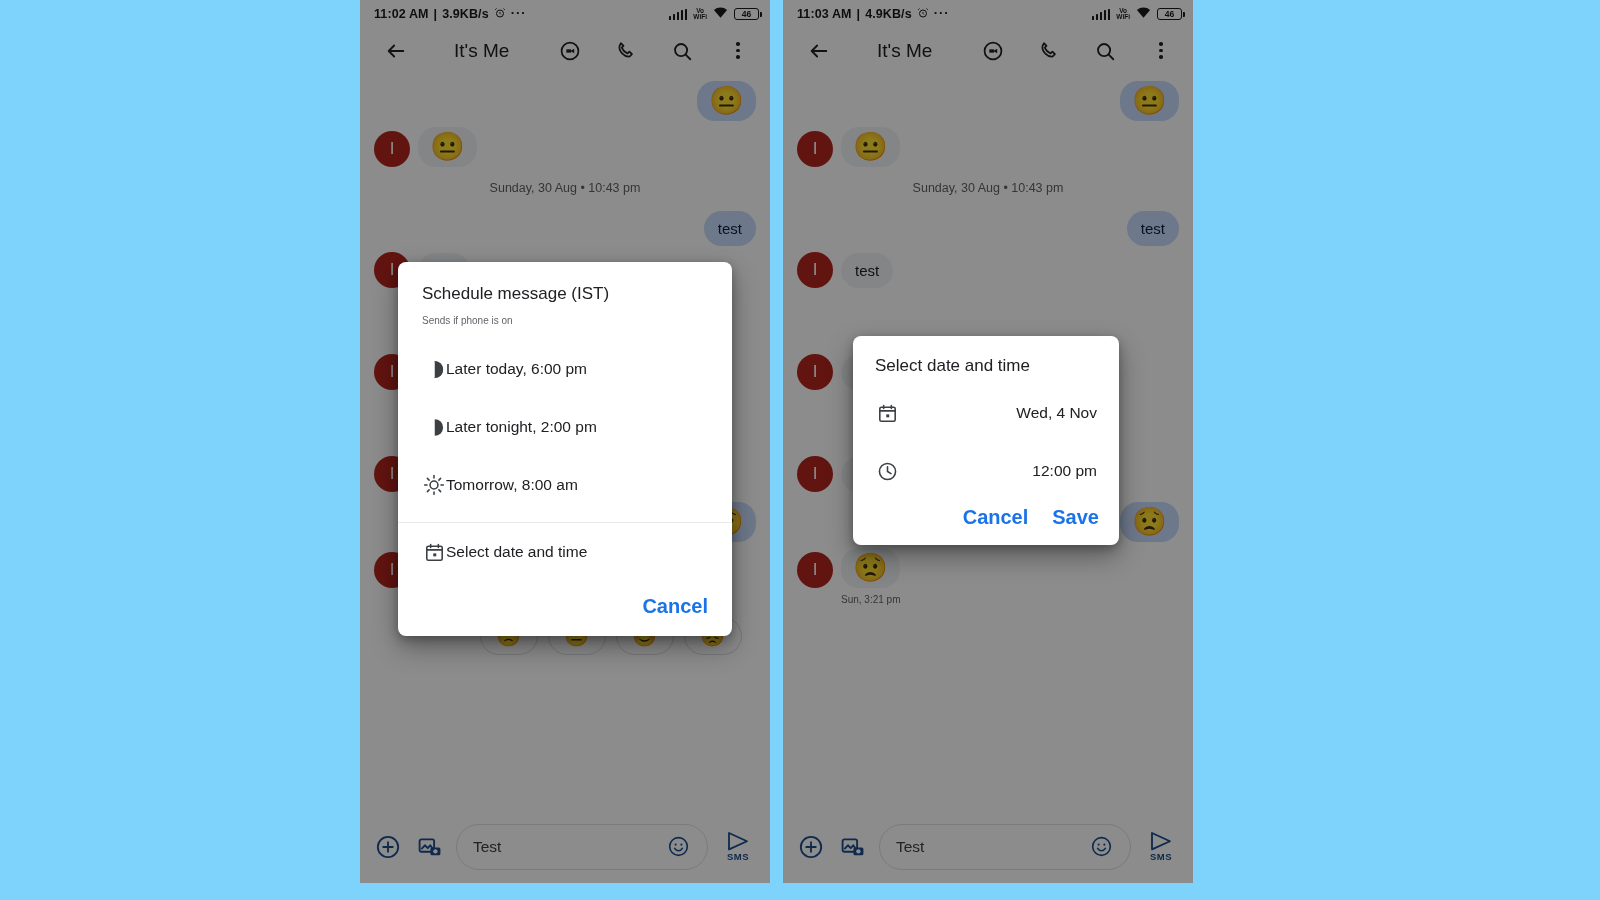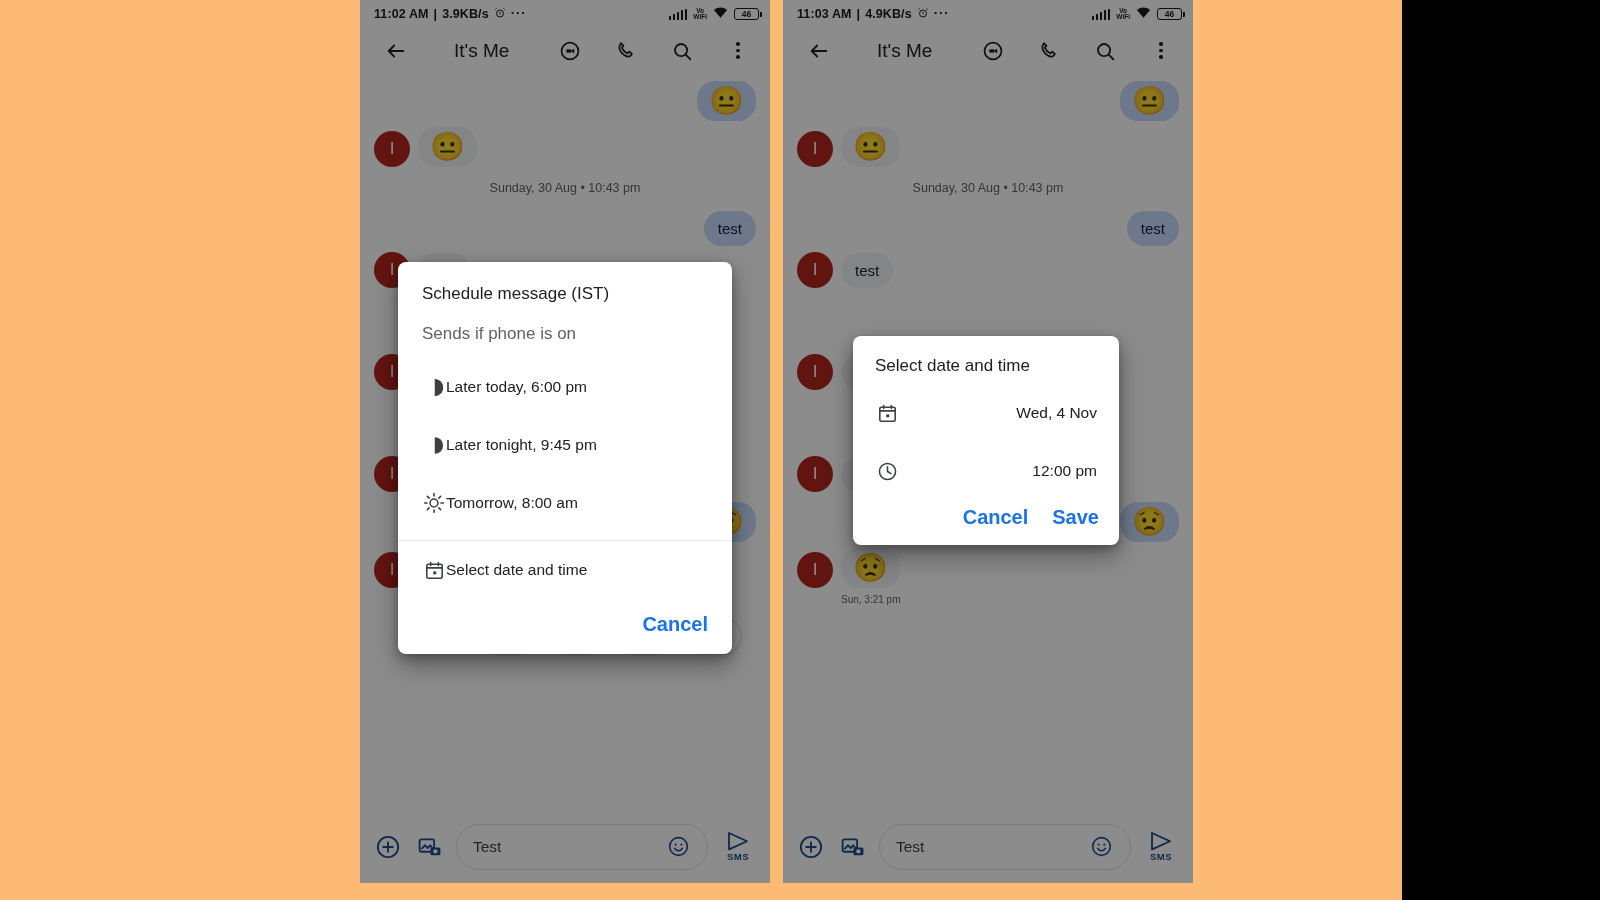--- a/index.html
+++ b/index.html
@@ -4,22 +4,22 @@
 <style>
   * { box-sizing: border-box; margin: 0; padding: 0; }
   html, body {
     width: 1600px; height: 900px;
     background: #000;
     font-family: "Liberation Sans", sans-serif;
     overflow: hidden;
   }
   .stage {
     position: relative;
-    width: 1402px; height: 900px;
-    background: #fdba74;
+    width: 1600px; height: 900px;
+    background: #7dd3fc;
     display: flex;
     justify-content: center;
     align-items: flex-start;
   }
   .phone {
     position: absolute;
     top: 0;
     width: 410px; height: 883px;
     overflow: hidden;
     background: #6d6d6d;
@@ -170,21 +170,21 @@
   
   .dialog {
     position:absolute; z-index: 60;
     background:#fff; border-radius: 8px;
     box-shadow: 0 11px 26px rgba(0,0,0,.36), 0 3px 10px rgba(0,0,0,.26);
   }
   .dlg-schedule { left: 38px; top: 262px; width: 334px; }
   .dlg-select   { left: 70px; top: 336px; width: 266px; }
 
   .dlg-title { font-size: 17px; color:#202124; font-weight:normal; }
-  .dlg-sub   { font-size: 17px; color:#5f6368; margin-top: 20px; }
+  .dlg-sub   { font-size: 10px; color:#5f6368; margin-top: 11px; }
   .dlg-head  { padding: 22px 24px 0 24px; }
 
   .opt {
     display:flex; align-items:center; 
     padding: 0 24px; height: 58px;
     font-size: 15.5px; color: #202124;
   }
   .opt .ic { width:24px;height:24px;display:flex;align-items:center;justify-content:center;flex:0 0 24px;color:#3c4043;}
   .divider { height:1px; background:#e8eaed; margin: 8px 0 0 0; }
   .dlg-actions {
@@ -378,21 +378,21 @@
         </span>
         <span>Later today, 6:00 pm</span>
       </div>
 
       <div class="opt">
         <span class="ic">
           <svg width="21" height="21" viewBox="0 0 24 24" fill="#3c4043">
               <path d="M12.3 2.5v19a9.5 9.5 0 0 0 0-19z"></path>
             </svg>
         </span>
-        <span>Later tonight, 9:45 pm</span>
+        <span>Later tonight, 2:00 pm</span>
       </div>
 
       <div class="opt">
         <span class="ic">
           <svg width="22" height="22" viewBox="0 0 24 24" fill="none" stroke="#3c4043" stroke-width="1.7">
             <circle cx="12" cy="12" r="4.3"></circle>
             <path d="M12 1.8v2.6M12 19.6v2.6M1.8 12h2.6M19.6 12h2.6M4.8 4.8l1.85 1.85M17.35 17.35l1.85 1.85M19.2 4.8l-1.85 1.85M6.65 17.35L4.8 19.2" stroke-linecap="round"></path>
           </svg>
         </span>
         <span>Tomorrow, 8:00 am</span>

